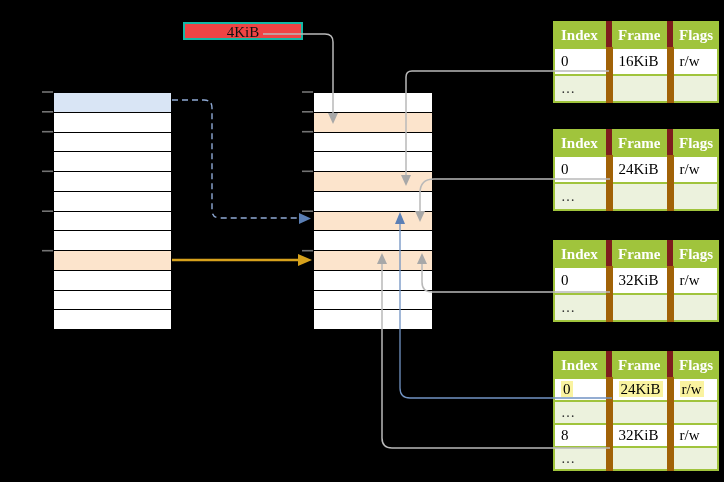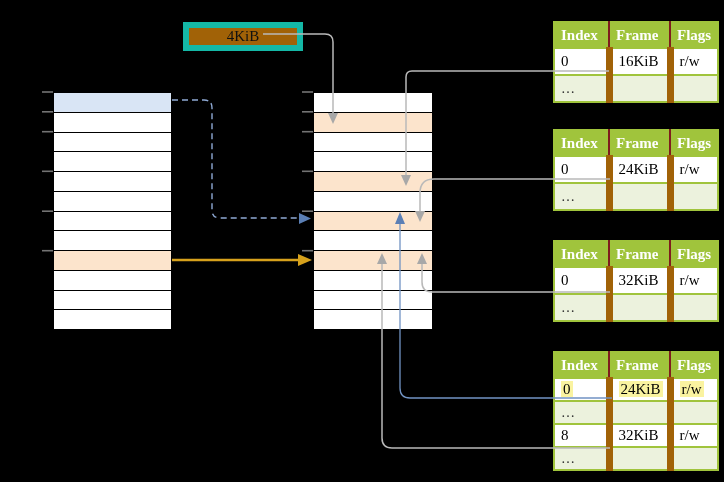--- a/index.html
+++ b/index.html
@@ -16,36 +16,36 @@
   }
   .memcol.left{left:53px;width:119px;}
   .memcol.middle{left:313px;width:120px;}
   .mrow{flex:1 1 0;border-bottom:1px solid #000;background:#fff;}
   .mrow:last-child{border-bottom:none;}
   .mrow.blue{background:#d9e5f5;}
   .mrow.orange{background:#fce4cc;}
 
   
   .sizelabel{
-    position:absolute;left:183px;top:22px;width:120px;height:29px;
-    background:#a16207;border:6px solid #14b8a6;box-sizing:border-box;
+    position:absolute;left:183px;top:22px;width:120px;height:18px;
+    background:#ef4444;border:2px solid #14b8a6;box-sizing:border-box;
     font-size:15px;line-height:16px;text-align:center;color:#111;
   }
 
   
   .ptable{
     position:absolute;left:553px;width:164px;
     border-collapse:collapse;background:#fff;
     font-family:"Liberation Serif","DejaVu Serif",serif;font-size:15px;color:#000;
     border:2px solid #a0c43c;table-layout:fixed;
   }
   .ptable col.c1{width:55px;} .ptable col.c2{width:61px;} .ptable col.c3{width:48px;}
   .ptable th{
     background:#a0c43c;color:#fff;font-weight:bold;text-align:left;
-    padding:2px 0 2px 6px;height:20px;border-left:2px solid #7f1d1d;overflow:hidden;
+    padding:2px 0 2px 6px;height:20px;border-left:6px solid #7f1d1d;overflow:hidden;
   }
   .ptable th:first-child{border-left:none;}
   .ptable td{
     background:#fff;padding:2px 0 2px 6px;height:21px;
     border-left:7px solid #a16207;border-top:2px solid #a0c43c;overflow:hidden;
   }
   .ptable td:first-child{border-left:none;}
   .ptable tr.dots td{background:#ecf2dd;color:#2f2f2f;font-size:14px;}
   .ptable.compact td{height:17px;}
   .hl{background:#faf3a0;padding:0 2px;}

